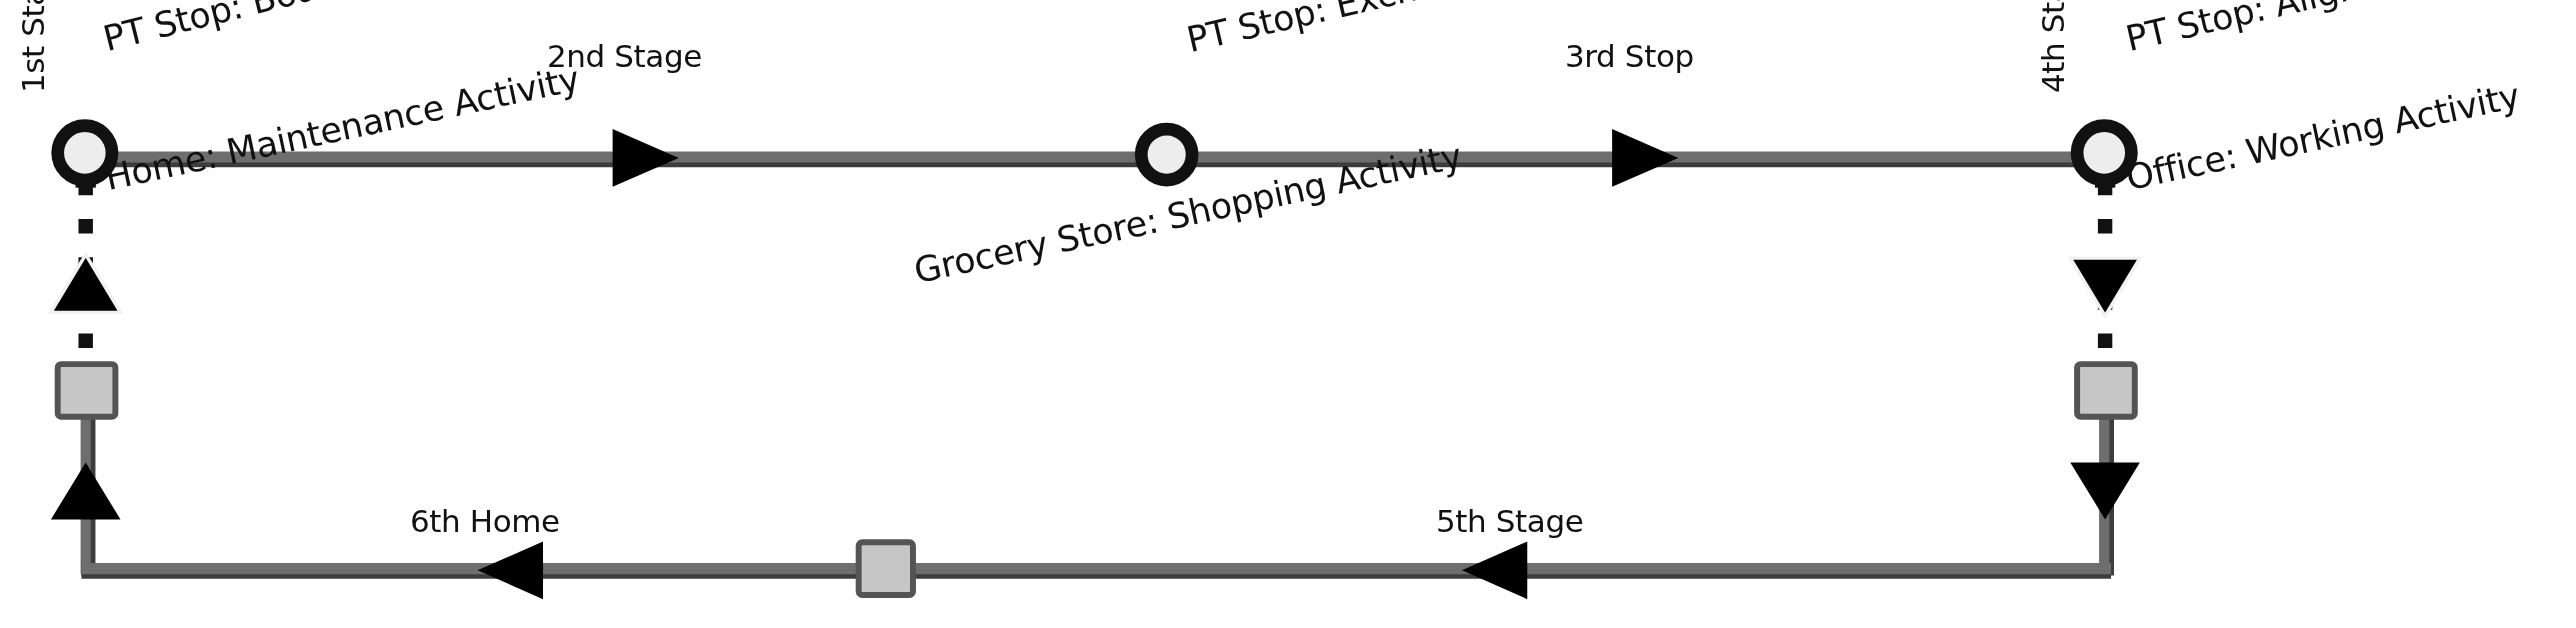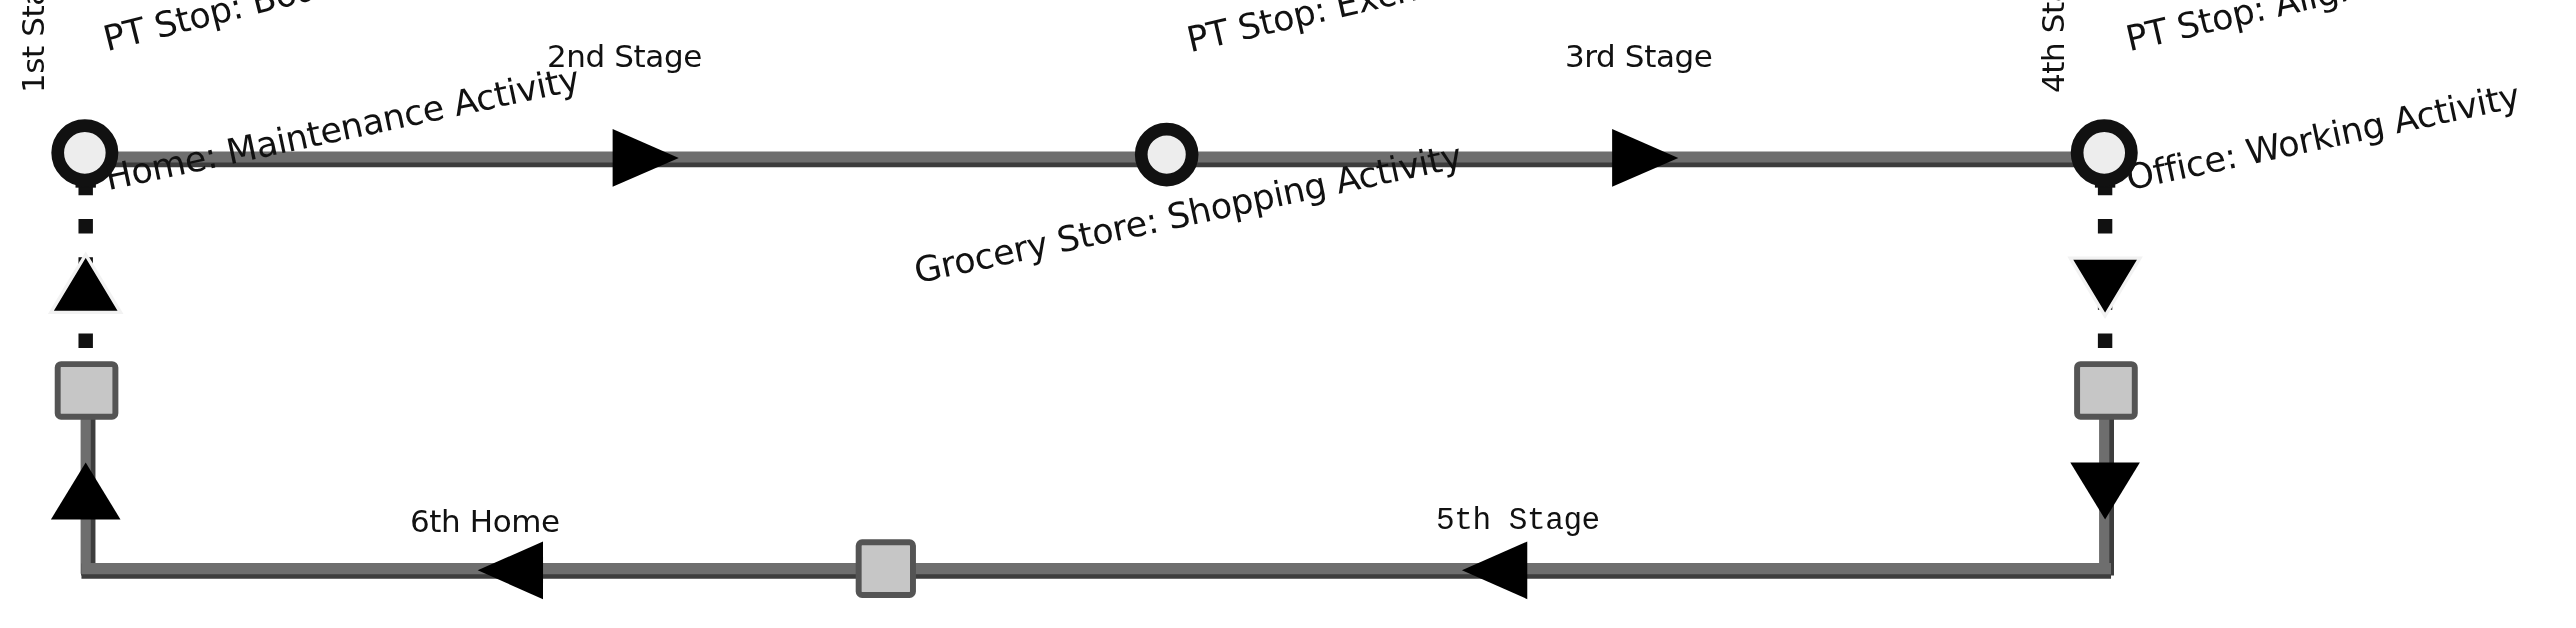--- a/index.html
+++ b/index.html
@@ -119,22 +119,22 @@
   <div class="lbl lbl-activity rot-neg12" style="left:110px; top:158px;">Home: Maintenance Activity</div>
 
   <div class="lbl lbl-activity rot-neg12" style="left:2131px; top:158px;">Office: Working Activity</div>
 
   <div class="lbl lbl-activity rot-neg12" style="left:919px; top:251px;">Grocery Store: Shopping Activity</div>
 
   <div class="lbl lbl-stage rot-vert" style="left:15.3px; top:93px;">1st Stage</div>
 
   <div class="lbl lbl-stage" style="left:547px; top:38px;">2nd Stage</div>
 
-  <div class="lbl lbl-stage" style="left:1565px; top:38px;">3rd Stage</div>
+  <div class="lbl lbl-stage" style="left:1565px; top:38px;">3rd Stop</div>
 
   <div class="lbl lbl-stage rot-vert" style="left:2035px; top:93px;">4th Stage</div>
 
-  <div class="lbl lbl-stage" style="left:1436px; top:503px;font-family:Liberation Mono, monospace;">5th Stage</div>
+  <div class="lbl lbl-stage" style="left:1436px; top:503px;">5th Stage</div>
 
   <div class="lbl lbl-stage" style="left:410px; top:503px;">6th Home</div>
 
 </div>
 
 
 </body></html>

